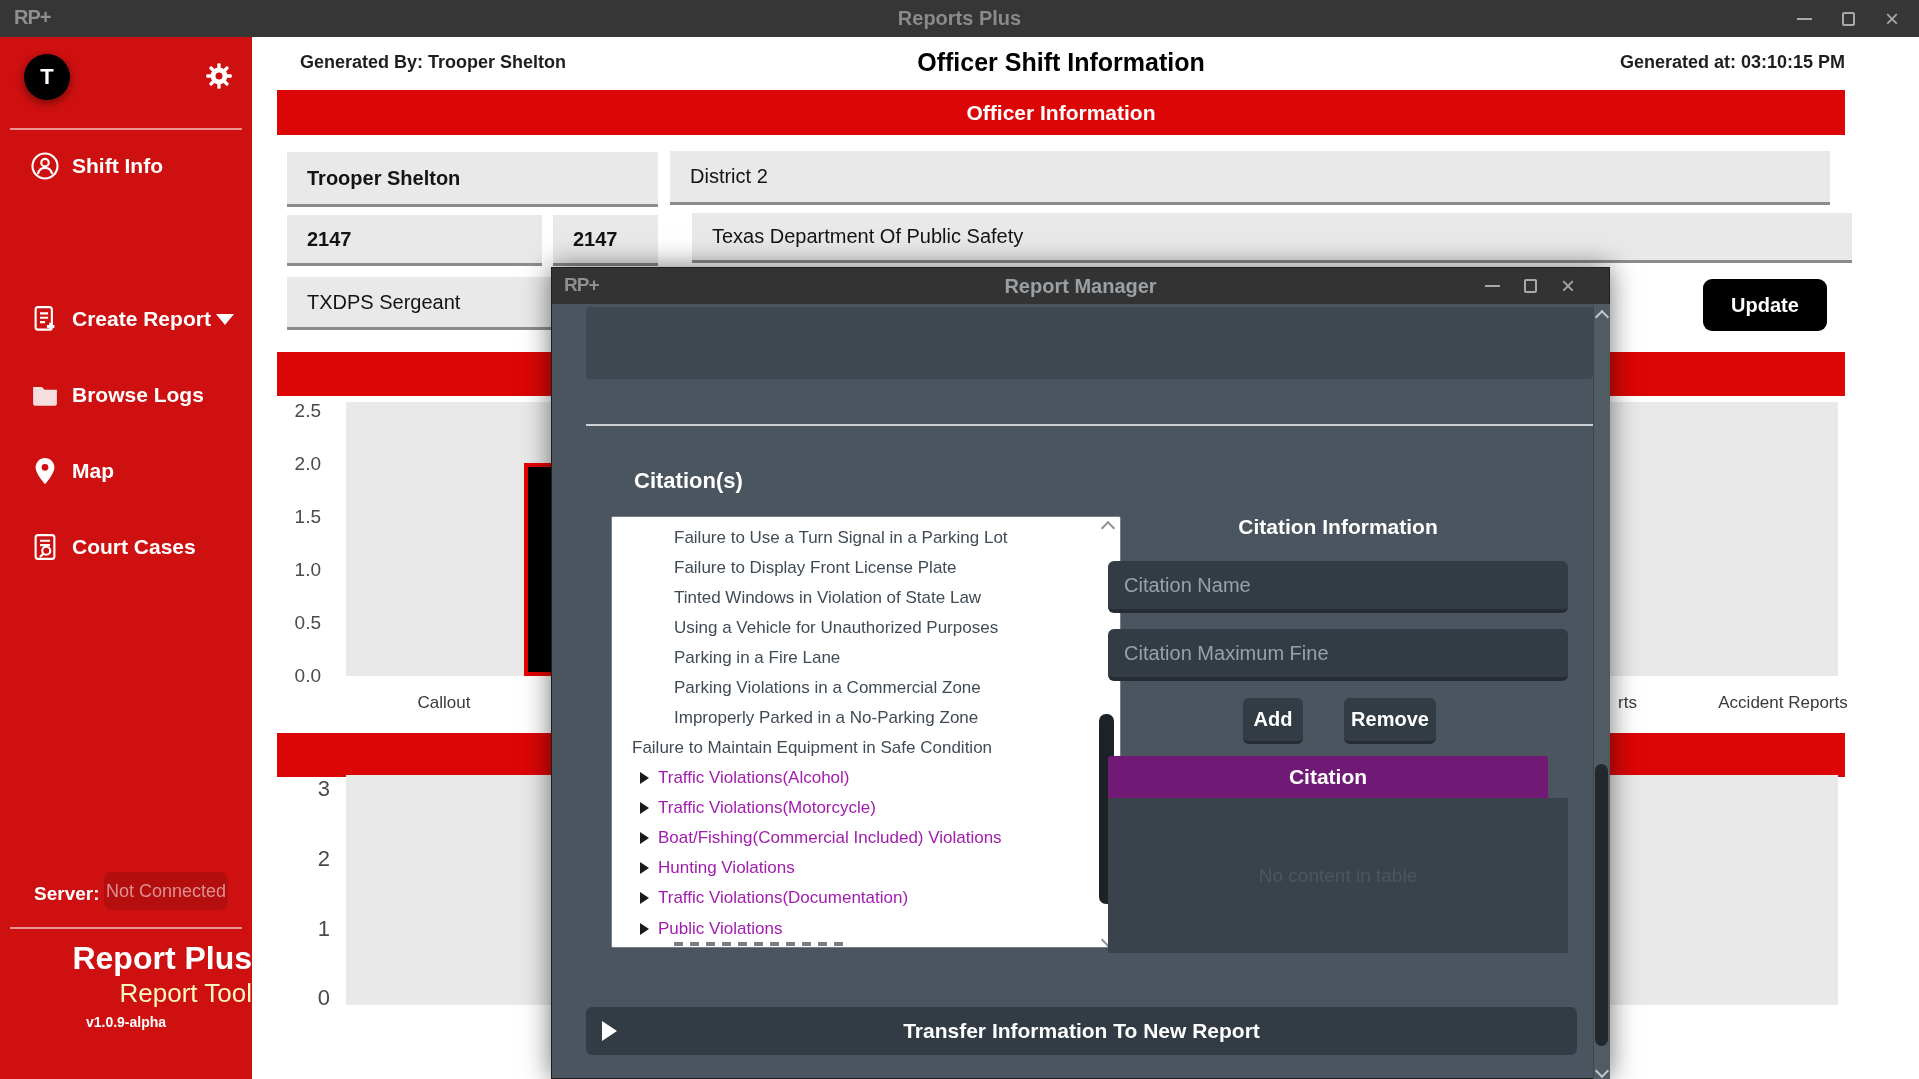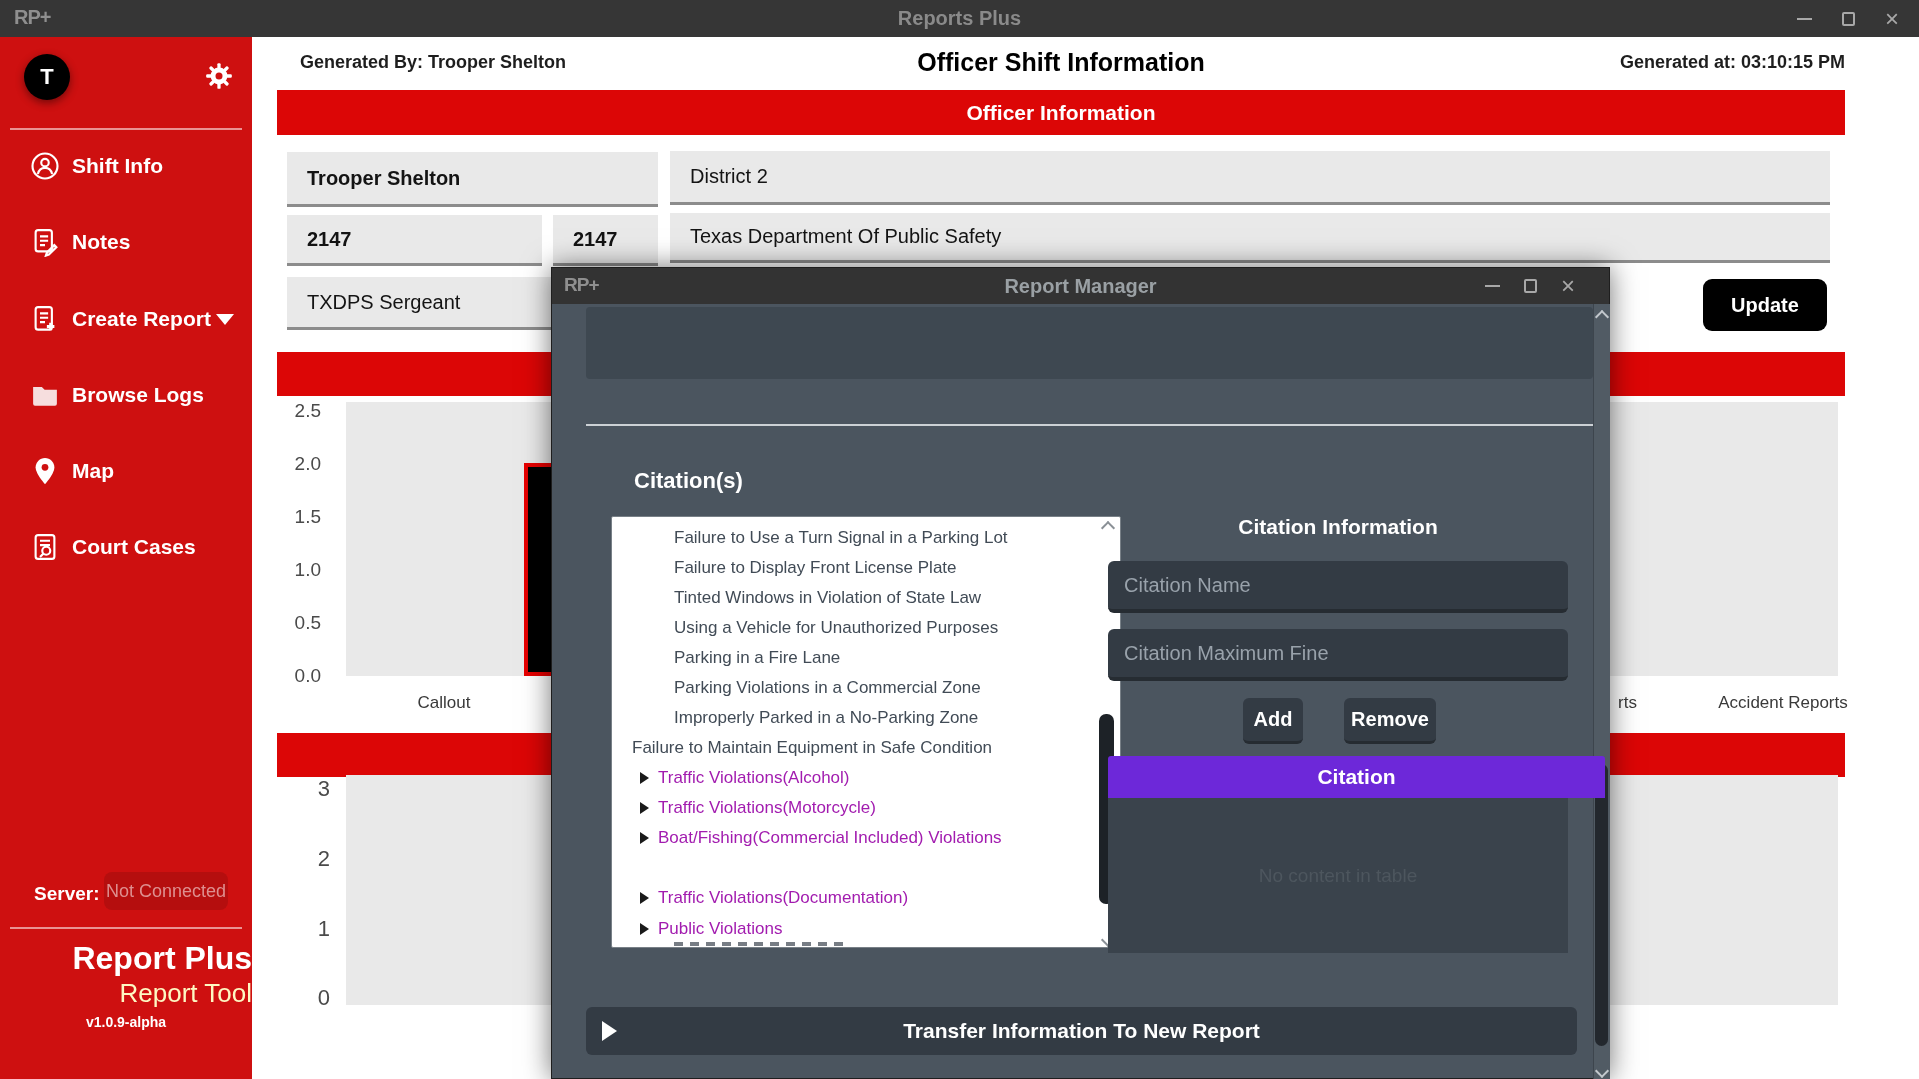--- a/index.html
+++ b/index.html
@@ -99,21 +99,21 @@
                   background:repeating-linear-gradient(90deg,#4a525c 0 9px,transparent 9px 16px); }
 
   
   .dk-input { position:absolute; left:556px; width:460px; height:52px; background:#333b44; border:none;
               border-bottom:4px solid #262c32; border-radius:6px; padding:0 16px; font-size:20px; color:#dfe5ea;
               font-family:"Liberation Sans",sans-serif; outline:none; }
   .dk-input::placeholder { color:#99a2ab; opacity:1; }
   .dk-btn { position:absolute; top:430px; height:46px; background:#333b44; color:#fff; border:none;
             border-bottom:3px solid #262c32; border-radius:6px; font-size:20px; font-weight:600;
             font-family:"Liberation Sans",sans-serif; }
-  .cit-table-head { left:556px; top:488px; width:497px; height:42px; background:#6d28d9;
+  .cit-table-head { left:556px; top:488px; width:440px; height:42px; background:#701a75;
                     color:#fff; font-size:21px; font-weight:bold; text-align:center; line-height:42px;
                     border-radius:3px 3px 0 0; }
   .cit-table-body { left:556px; top:530px; width:460px; height:155px; background:#3a434c;
                     display:flex; align-items:center; justify-content:center; }
   .empty-text { color:#4d565e; font-size:19px; }
 
   .transfer-bar { left:34px; top:739px; width:991px; height:48px; background:#333b44; border-radius:6px;
                   display:flex; align-items:center; justify-content:center; cursor:default; }
   .transfer-text { color:#fff; font-size:21px; font-weight:bold; }
   .play-tri { position:absolute; left:16px; top:14px; width:0; height:0;
@@ -158,28 +158,20 @@
 
     <div class="abs nav-item" style="top:107px;">
       <svg class="nav-icon" viewBox="0 0 24 24" fill="none" stroke="#fff" stroke-width="1.7">
         <circle cx="12" cy="12" r="10"></circle>
           <circle cx="12" cy="9.3" r="3"></circle>
         <path d="M6.3 18.4c.8-3.4 3.2-4.9 5.7-4.9s4.9 1.5 5.7 4.9"></path>
       </svg>
       <span class="nav-label">Shift Info</span>
     </div>
 
-    <div class="abs nav-item" style="top:183px;">
-      <svg class="nav-icon" viewBox="0 0 24 24" fill="none" stroke="#fff" stroke-width="1.7">
-        <rect x="4.5" y="2.5" width="13" height="17" rx="2"></rect>
-        <path d="M8 7.5h6.5M8 11h6.5M8 14.5h4"></path>
-        <path d="M13.5 20.5l6-6 1.6 1.6-6 6-2.4.8z"></path>
-      </svg>
-      <span class="nav-label">Notes</span>
-    </div>
 
     <div class="abs nav-item" style="top:260px;">
       <svg class="nav-icon" viewBox="0 0 24 24" fill="none" stroke="#fff" stroke-width="1.7">
         <rect x="4.5" y="2.5" width="13" height="18" rx="2"></rect>
         <path d="M8 7.5h6.5M8 11h6.5M8 14.5h4"></path>
         <path d="M16.5 15v6M13.5 18h6" stroke-width="2.3"></path>
       </svg>
       <span class="nav-label">Create Report</span>
       <span class="tri-down"></span>
     </div>
@@ -222,21 +214,21 @@
   <div class="abs gen-at">Generated at: 03:10:15 PM</div>
 
   <div class="abs red-banner" style="top:90px;">
     <div class="banner-text">Officer Information</div>
   </div>
 
   <input class="abs field bold-field" style="left: 287px; top: 152px; width: 371px; height: 55px;" value="Trooper Shelton">
   <input class="abs field" style="left: 670px; top: 151px; width: 1160px; height: 54px;" value="District 2">
   <input class="abs field bold-field" style="left: 287px; top: 215px; width: 255px; height: 51px;" value="2147">
   <input class="abs field bold-field" style="left: 553px; top: 215px; width: 105px; height: 51px;" value="2147">
-  <input class="abs field" style="left: 670px; top: 213px; width: 1160px; height: 50px;" value="Texas Department Of Public Safety">
+  <input class="abs field" style="left: 692px; top: 213px; width: 1160px; height: 50px;" value="Texas Department Of Public Safety">
   <input class="abs field" style="left: 287px; top: 277px; width: 371px; height: 53px;" value="TXDPS Sergeant">
   <button class="abs update-btn">Update</button>
 
   <div class="abs red-banner" style="top:352px; height:44px;"></div>
 
   <div class="abs tick tick1" style="top:400px;">2.5</div>
   <div class="abs tick tick1" style="top:453px;">2.0</div>
   <div class="abs tick tick1" style="top:506px;">1.5</div>
   <div class="abs tick tick1" style="top:559px;">1.0</div>
   <div class="abs tick tick1" style="top:612px;">0.5</div>
@@ -295,20 +287,24 @@
         <span>Traffic Violations(Alcohol)</span>
       </div>
       <div class="tree-row" style="top:276px;">
         <span class="tree-arrow"></span>
         <span>Traffic Violations(Motorcycle)</span>
       </div>
       <div class="tree-row" style="top:306px;">
         <span class="tree-arrow"></span>
         <span>Boat/Fishing(Commercial Included) Violations</span>
       </div>
+      <div class="tree-row" style="top:336px;">
+        <span class="tree-arrow"></span>
+        <span>Hunting Violations</span>
+      </div>
       <div class="tree-row" style="top:366px;">
         <span class="tree-arrow"></span>
         <span>Traffic Violations(Documentation)</span>
       </div>
       <div class="tree-row" style="top:397px;">
         <span class="tree-arrow"></span>
         <span>Public Violations</span>
       </div>
       <div class="partial-hint"></div>
 

